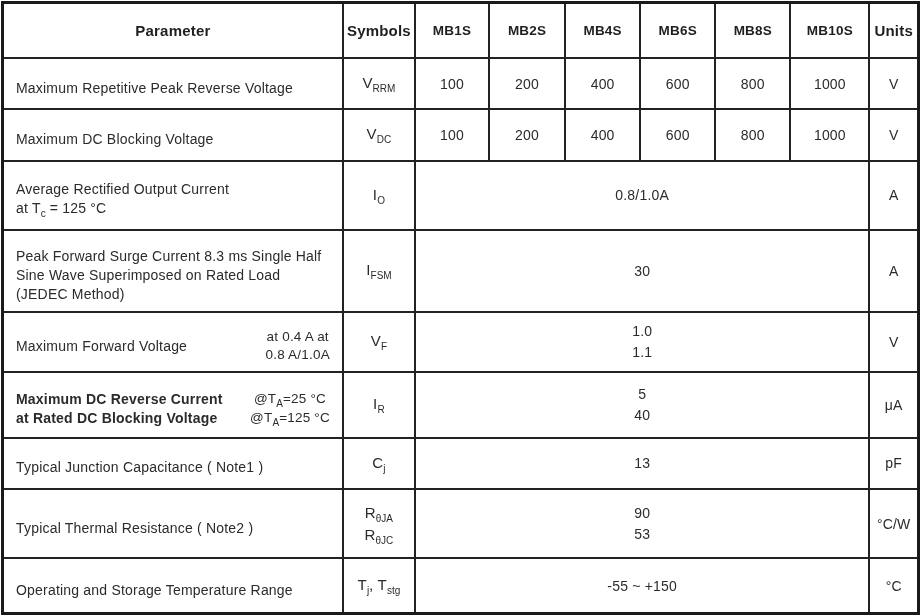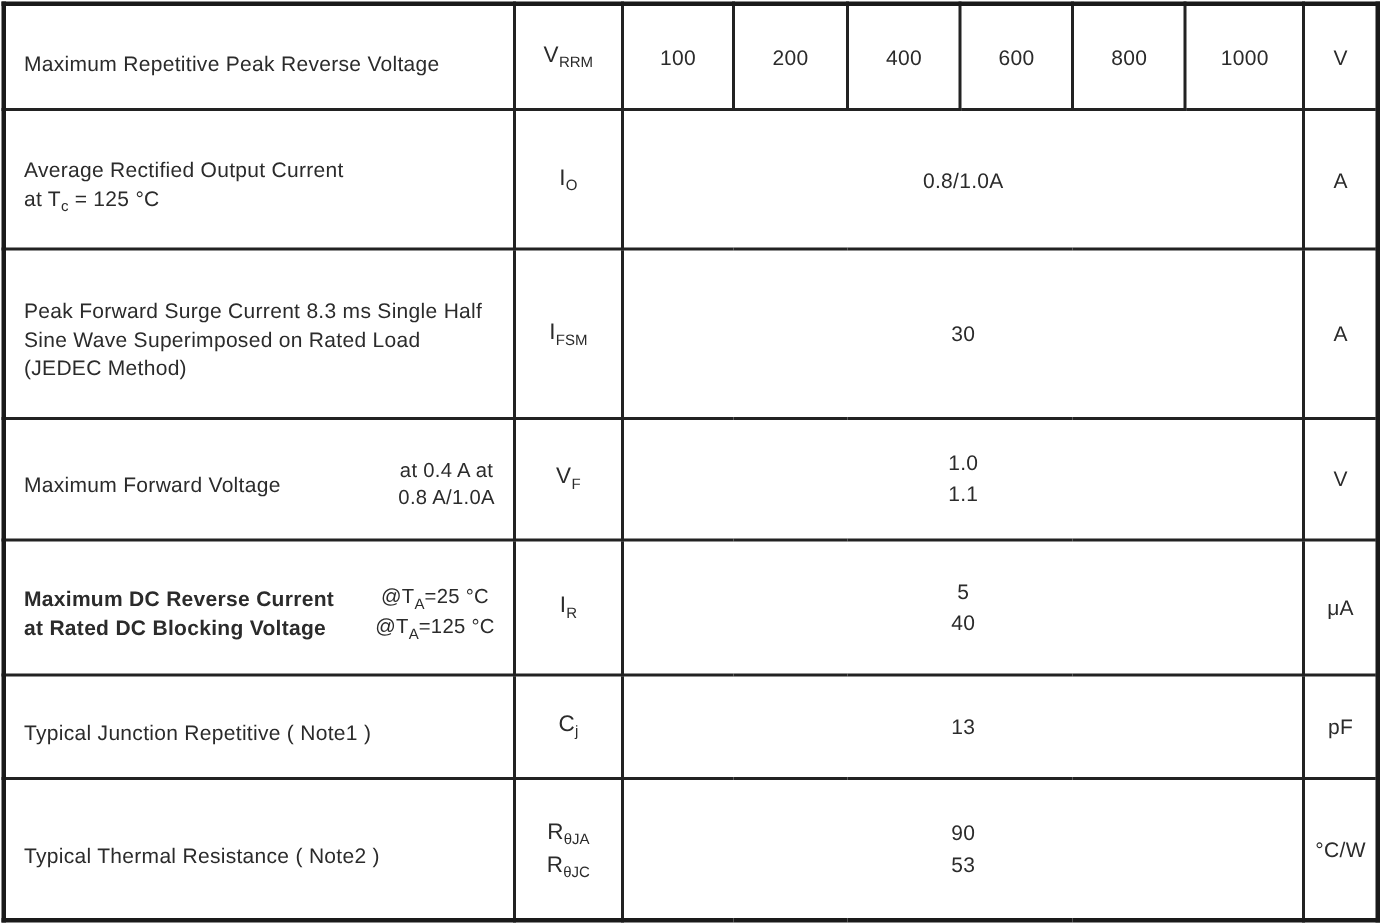--- a/index.html
+++ b/index.html
@@ -56,34 +56,56 @@
         <col style="width:74px">
       <col style="width:76px">
         <col style="width:75px">
         <col style="width:75px">
       <col style="width:75px">
         <col style="width:79px">
         <col style="width:49px">
     </colgroup>
 
     <tbody>
+        <tr style="height:50px">
+      <th>Parameter</th>
+      <th>Symbols</th>
+      <th class="dev">MB1S</th>
+      <th class="dev">MB2S</th>
+      <th class="dev">MB4S</th>
+      <th class="dev">MB6S</th>
+      <th class="dev">MB8S</th>
+      <th class="dev">MB10S</th>
+      <th>Units</th>
+    </tr>
 
     <tr style="height:47px">
       <td class="param">Maximum Repetitive Peak Reverse Voltage</td>
       <td class="sym"><span class="sb">V</span><sub>RRM</sub></td>
       <td class="val">100</td>
       <td class="val">200</td>
       <td class="val">400</td>
       <td class="val">600</td>
       <td class="val">800</td>
       <td class="val">1000</td>
       <td class="unit">V</td>
     </tr>
 
 
+    <tr style="height:47px">
+      <td class="param">Maximum DC Blocking Voltage</td>
+      <td class="sym"><span class="sb">V</span><sub>DC</sub></td>
+      <td class="val">100</td>
+      <td class="val">200</td>
+      <td class="val">400</td>
+      <td class="val">600</td>
+      <td class="val">800</td>
+      <td class="val">1000</td>
+      <td class="unit">V</td>
+    </tr>
 
     <tr style="height:62px">
       <td class="param">
         <div class="pline">Average Rectified Output Current</div>
         <div class="pline"><span>at T</span><sub>c</sub><span> = 125 °C</span></div>
       </td>
       <td class="sym"><span class="sb">I</span><sub>O</sub></td>
       <td class="val" colspan="6">0.8/1.0A</td>
       <td class="unit">A</td>
     </tr>
@@ -132,35 +154,41 @@
       </td>
       <td class="sym"><span class="sb">I</span><sub>R</sub></td>
       <td class="val" colspan="6">
         <div class="vline">5</div>
         <div class="vline">40</div>
       </td>
       <td class="unit">μA</td>
     </tr>
 
     <tr style="height:46px">
-      <td class="param">Typical Junction Repetitive ( Note1 )</td>
+      <td class="param">Typical Junction Capacitance ( Note1 )</td>
       <td class="sym"><span class="sb">C</span><sub>j</sub></td>
       <td class="val" colspan="6">13</td>
       <td class="unit">pF</td>
     </tr>
 
     <tr style="height:63px">
       <td class="param">Typical Thermal Resistance ( Note2 )</td>
       <td class="sym">
         <div class="sline"><span class="sb">R</span><sub>θJA</sub></div>
         <div class="sline"><span class="sb">R</span><sub>θJC</sub></div>
       </td>
       <td class="val" colspan="6">
         <div class="vline">90</div>
         <div class="vline">53</div>
       </td>
       <td class="unit">°C/W</td>
     </tr>
 
+    <tr style="height:50px">
+      <td class="param">Operating and Storage Temperature Range</td>
+      <td class="sym"><span class="sb">T</span><sub>j</sub><span class="sb">, T</span><sub>stg</sub></td>
+      <td class="val" colspan="6">-55 ~ +150</td>
+      <td class="unit">°C</td>
+    </tr>
 
   </tbody>
     </table>
 </div>
 
 </body></html>

